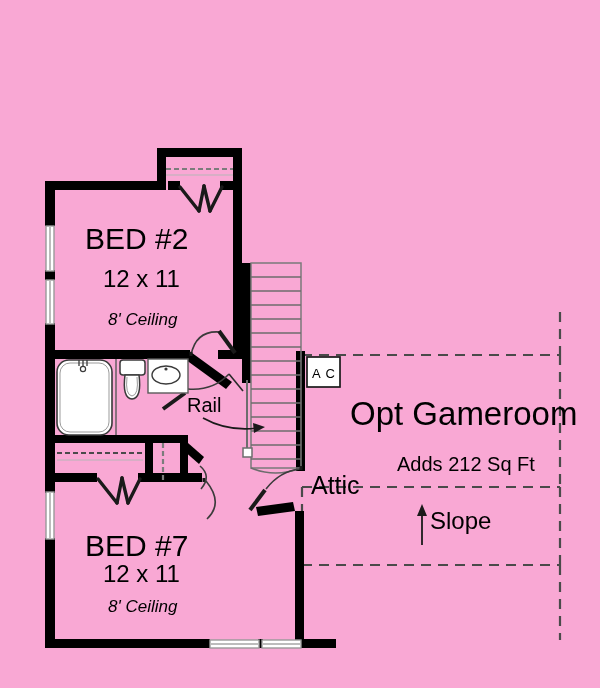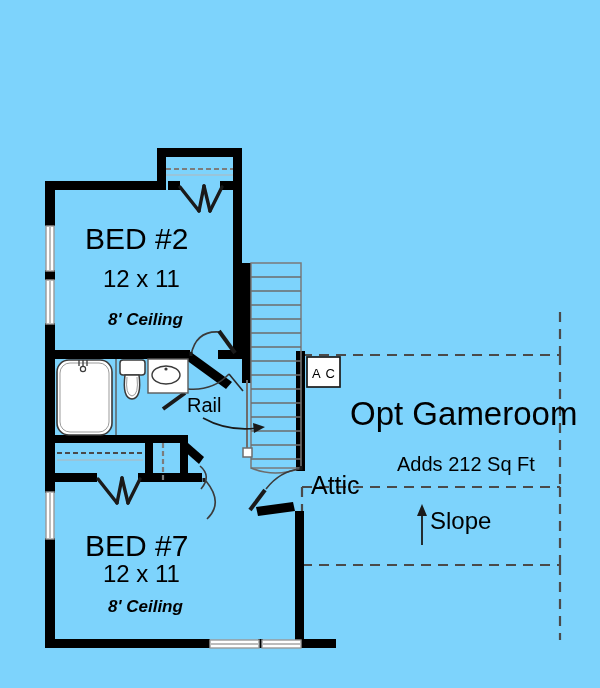--- a/index.html
+++ b/index.html
@@ -10,21 +10,21 @@
   body {
     width: 600px;
     height: 688px;
     font-family: "Liberation Sans", sans-serif;
     overflow: hidden;
   }
   #plan-root {
     position: relative;
     width: 600px;
     height: 688px;
-    background: #7dd3fc;
+    background: #f9a8d4;
   }
   #plan-svg {
     position: absolute;
     left: 0;
     top: 0;
   }
   .lbl {
     position: absolute;
     white-space: nowrap;
     color: #000000;
@@ -34,21 +34,21 @@
   .lbl-room-name {
     font-size: 30px;
     letter-spacing: 0px;
   }
   .lbl-room-dim {
     font-size: 24px;
   }
   .lbl-ceiling {
     font-size: 17px;
     font-style: italic;
-    font-weight: bold;
+    font-weight: normal;
     text-align: center;
   }
   .lbl-gameroom {
     font-size: 33px;
   }
   .lbl-gameroom-dim {
     font-size: 26px;
   }
   .lbl-sqft {
     font-size: 20px;

